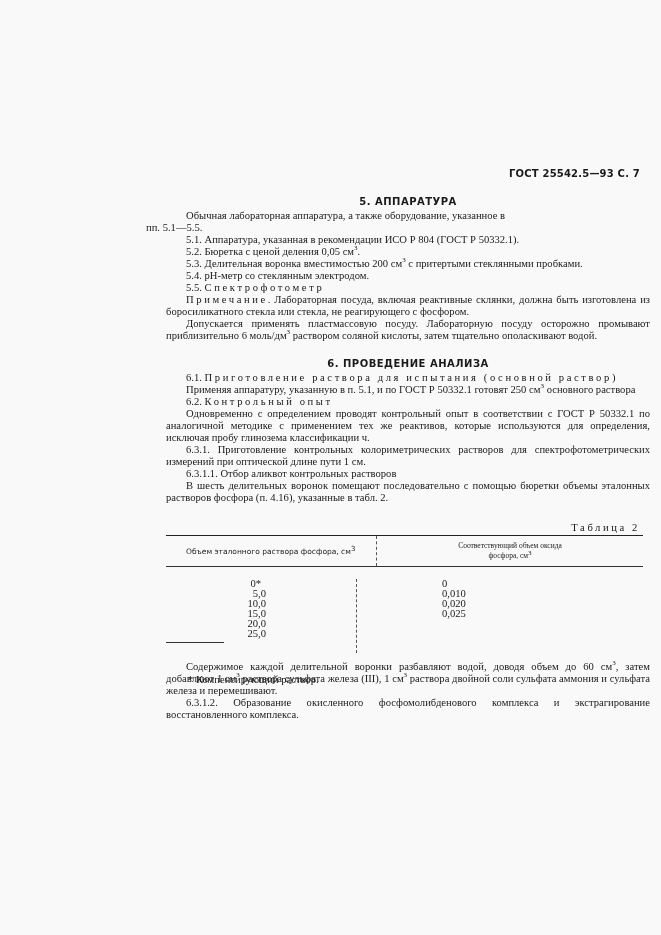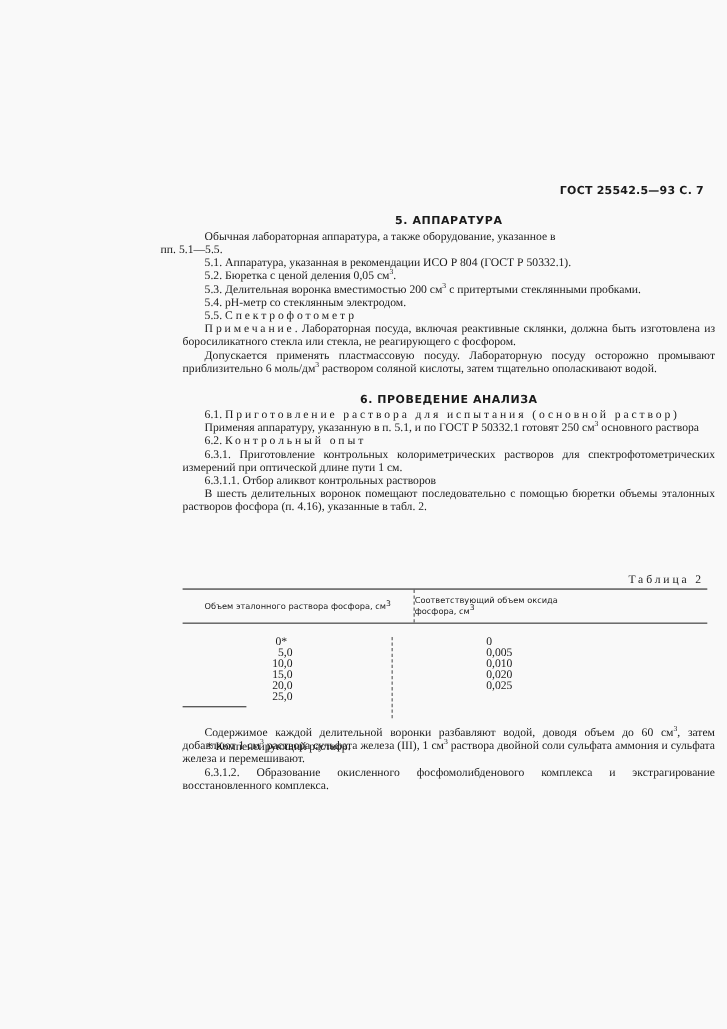--- a/index.html
+++ b/index.html
@@ -77,21 +77,21 @@
     }
     .thead {
       display: flex;
       height: 30px;
       border-bottom: 1.5px solid #333;
       align-items: center;
       font-family: "DejaVu Sans", sans-serif;
       font-size: 7.5px;
     }
     .th1 { width: 190px; padding-left: 0; margin-left: 20px; }
-    .th2 { flex: 1; text-align: left; line-height: 10px; }
+    .th2 { flex: 1; text-align: center; line-height: 10px; font-family: Liberation Serif, serif; }
     .vline {
       width: 0;
       border-left: 1.2px dashed #555;
       align-self: stretch;
     }
     .tbody {
       display: flex;
       padding-top: 12px;
       height: 74px;
       font-size: 10.6px;
@@ -137,20 +137,21 @@
     <p><span class="spaced">Примечание</span><span>. Лабораторная посуда, включая реактивные склянки, должна быть изготовлена из боросиликатного стекла или стекла,  не реагирующего с фосфором.</span></p>
     <p><span>Допускается применять пластмассовую посуду. Лабораторную посуду  осторожно промывают приблизительно 6 моль/дм</span><sup>3</sup><span> раствором соляной кислоты, затем тщательно ополаскивают водой.</span></p>
   </div>
 
   <div class="section-title t6">6. ПРОВЕДЕНИЕ АНАЛИЗА</div>
 
   <div class="block b6">
     <p><span>6.1. </span><span class="spaced">Приготовление   раствора для испытания (основной раствор)</span></p>
     <p><span>Применяя аппаратуру,  указанную в п. 5.1, и по ГОСТ Р 50332.1  готовят 250 см</span><sup>3</sup><span> основного раствора</span></p>
     <p><span>6.2. </span><span class="spaced">Контрольный опыт</span></p>
+    <p>Одновременно с определением проводят контрольный опыт в  соответствии с ГОСТ Р 50332.1 по аналогичной методике с применением  тех же реактивов, которые используются для определения, исключая пробу глинозема классификации ч.</p>
     <p><span>6.3.1. </span><span>Приготовление контрольных колориметрических растворов для  спектрофотометрических измерений при оптической длине пути  1 см.</span></p>
     <p>6.3.1.1. Отбор аликвот контрольных растворов</p>
     <p>В шесть делительных воронок помещают последовательно с помощью бюретки объемы  эталонных растворов фосфора  (п. 4.16), указанные в табл. 2.</p>
   </div>
 
   <div class="table-caption">Таблица 2</div>
 
   <div class="table">
     <div class="thead">
       <div class="th1"><span>Объем эталонного раствора фосфора, см</span><sup>3</sup></div>
@@ -162,21 +163,20 @@
         <div class="row first">0*</div>
         <div class="row">5,0</div>
         <div class="row">10,0</div>
         <div class="row">15,0</div>
         <div class="row">20,0</div>
         <div class="row">25,0</div>
       </div>
       <div class="vline"></div>
       <div class="col2">
         <div class="row">0</div>
-        <div class="row">0,005</div>
         <div class="row">0,010</div>
         <div class="row">0,020</div>
         <div class="row">0,025</div>
       </div>
     </div>
   </div>
 
   <div class="footnote-rule"></div>
   <div class="footnote">* Компенсирующий раствор.</div>
 

